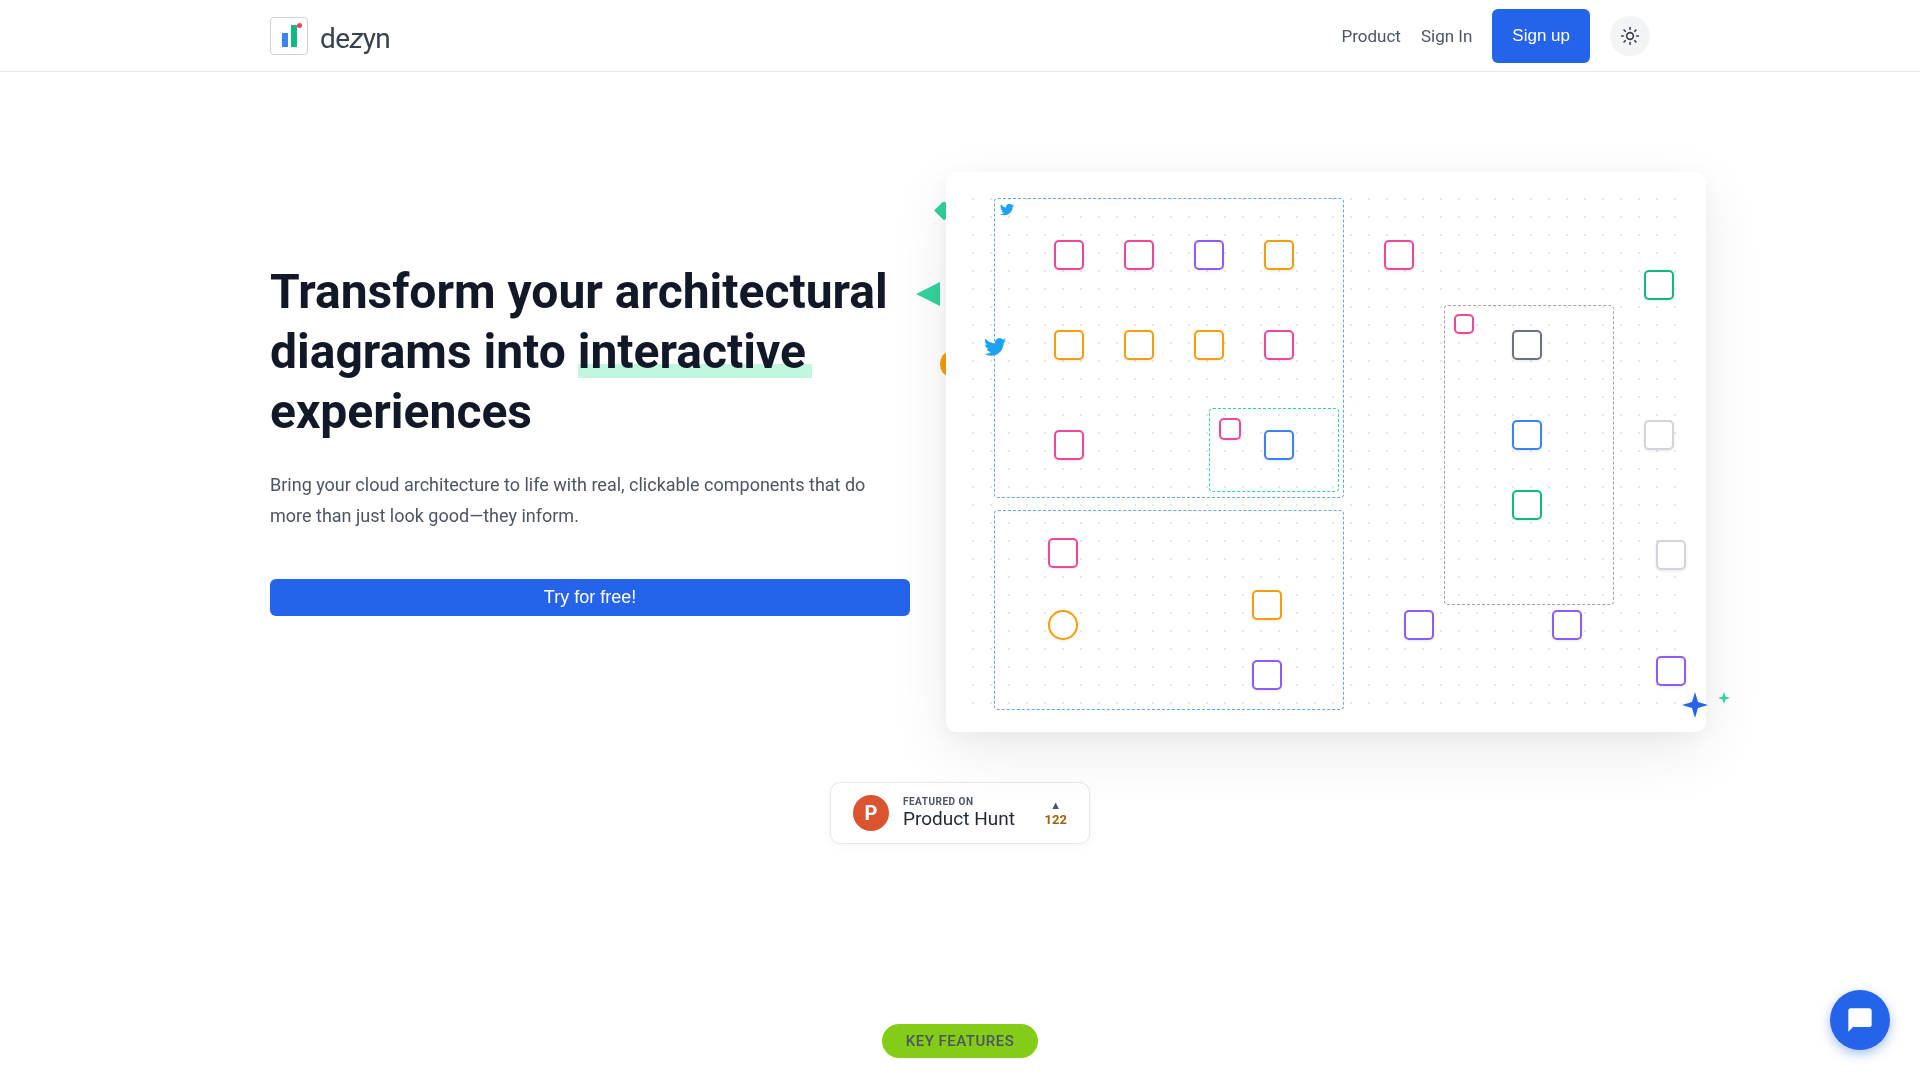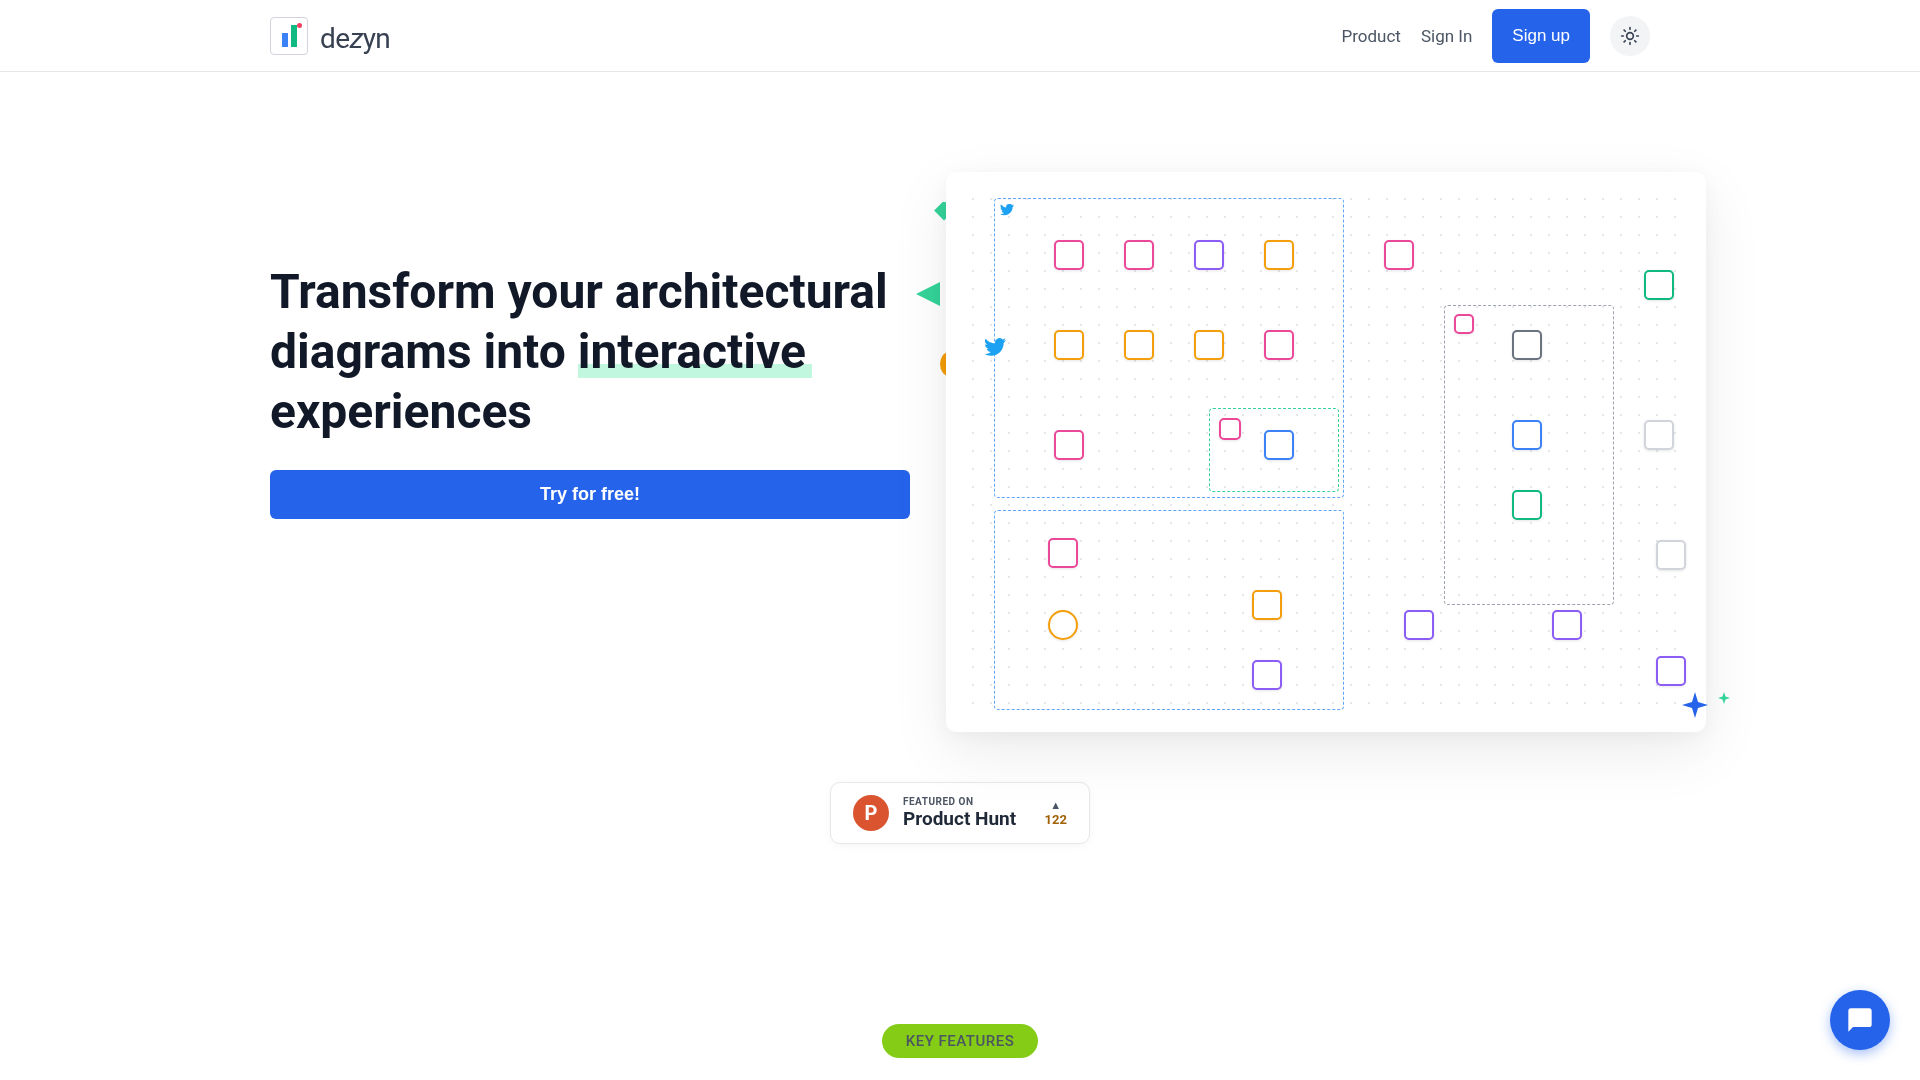--- a/index.html
+++ b/index.html
@@ -147,25 +147,24 @@
       margin-bottom: 48px;
       max-width: 600px;
     }
 
     .cta-btn {
       display: block;
       width: 100%;
       background: #2563eb;
       color: #fff;
       border: none;
-      padding: 14px;
+      padding: 8px;
       border-radius: 6px;
       font-size: 18px;
       cursor: pointer;
-      font-weight: bold;
     }
 
     .hero-right {
       flex: 1;
       position: relative;
     }
 
     .diagram-preview {
       width: 760px;
       height: 560px;
@@ -247,21 +246,21 @@
 
     .ph-featured {
       font-size: 10px;
       font-weight: 700;
       color: #4b5563;
       letter-spacing: 0.5px;
     }
 
     .ph-name {
       font-size: 19px;
-      font-weight: 700;
+      font-weight: 400;
       color: #1f2937;
     }
 
     .ph-upvote {
       text-align: center;
     }
 
     .ph-arrow {
       font-size: 11px;
       color: #4b5563;
@@ -340,20 +339,21 @@
       </svg>
     </button>
   </nav>
 </header>
 
 <section class="hero">
   <div class="hero-left">
     <h1 class="hero-title">
       <span>Transform your architectural diagrams into </span><span class="highlight">interactive</span><span> experiences</span>
     </h1>
+    <p class="hero-subtitle">Bring your cloud architecture to life with real, clickable components that do more than just look good—they inform.</p>
     <button class="cta-btn">Try for free!</button>
   </div>
 
   <div class="hero-right">
 
     <svg class="decoration" style="left:-12px;top:30px" width="20" height="20">
         <rect x="2" y="2" width="14" height="14" fill="#34d399" transform="rotate(45 10 10)"></rect>
       </svg>
     <svg class="decoration" style="left:-30px;top:110px" width="28" height="24">
         <polygon points="0,12 24,0 24,24" fill="#34d399"></polygon>

